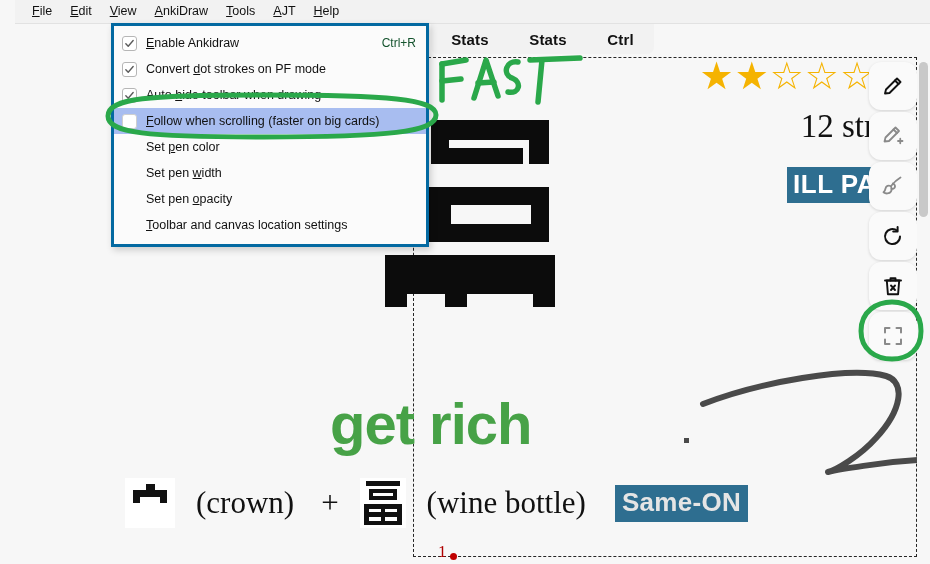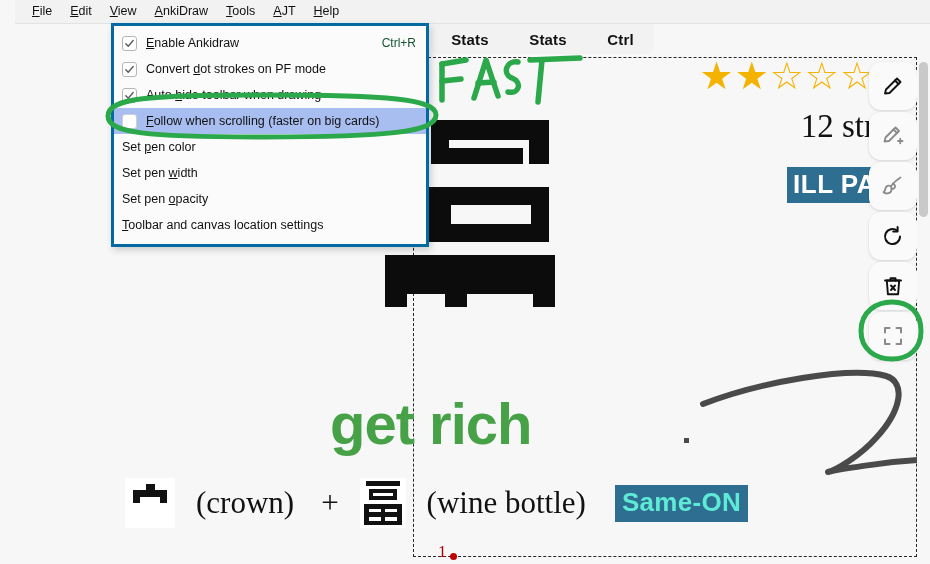--- a/index.html
+++ b/index.html
@@ -130,21 +130,21 @@
     background: #ffffff;
     display: inline-block;
     vertical-align: middle;
   }
   .decomp-text {
     font-size: 31px; color: #111;
     font-family: "Liberation Serif", serif;
     padding: 0 6px;
   }
   #sameon {
-    background: #2e6e90; color: #5eead4;
+    background: #2e6e90; color: #e5e5e5;
     font-size: 26px; font-weight: bold;
     padding: 2px 7px 4px 7px;
     margin-left: 8px;
     letter-spacing: .3px;
   }
 
   
   #strokenum {
     position: absolute; left: 438px; top: 542px;
     font-size: 17px; color: #b00000;
@@ -212,21 +212,21 @@
     border-radius: 3px;
     background: #fff;
     margin-right: 9px;
     flex: 0 0 auto;
     display: flex; align-items: center; justify-content: center;
   }
   .mi .chk.off { background:#fff; border-color:#cfcfcf; }
   .mi .chk svg { display:block; }
   .mi .lbl { flex: 1 1 auto; white-space: nowrap; }
   .mi .shortcut { color: #14532d; font-size: 12px; margin-left: 10px; }
-  .mi .indent { }
+  .mi .indent { margin-left: 24px; }
 
   
   .annot { position: absolute; pointer-events: none; z-index: 80; }
   #annot-menu { left: 88px; top: 92px; width: 356px; height: 48px; }
   #annot-btn  { left: 855px; top: 297px; width: 72px; height: 68px; }
 </style>
 </head>
 <body>
 
 <div id="app">

